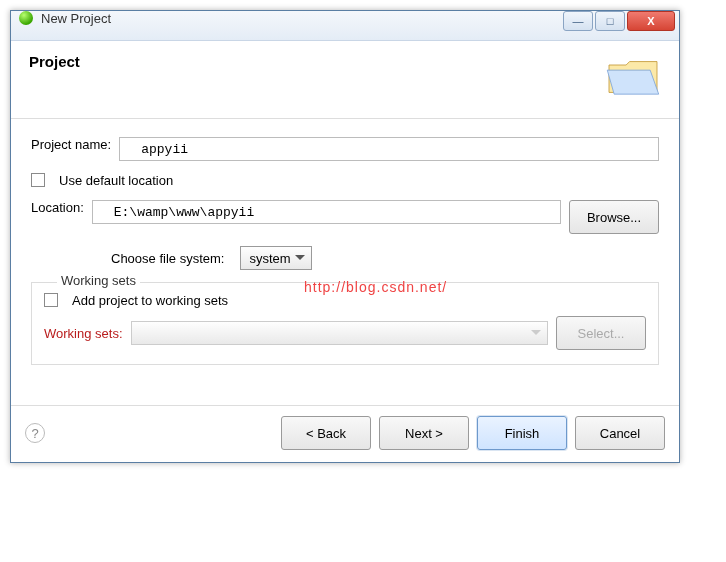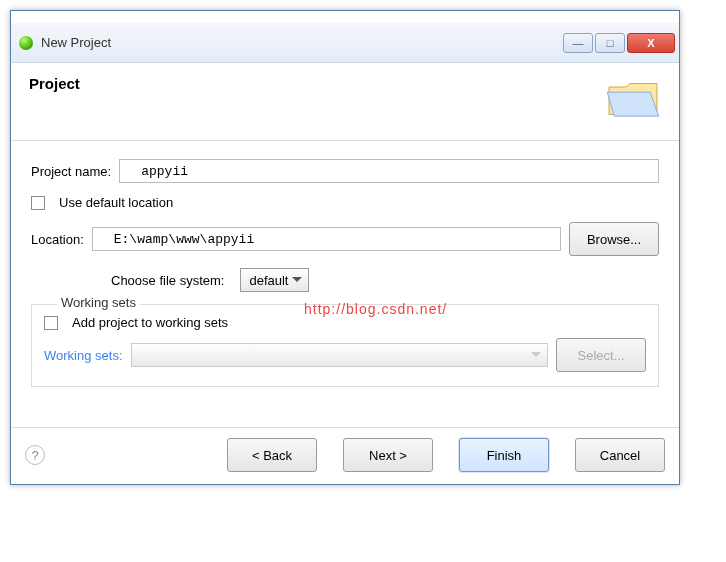--- a/index.html
+++ b/index.html
@@ -10,27 +10,25 @@
     background: #fff;
     padding: 10px;
   }
   .window {
     width: 670px;
     border: 1px solid #5a7ea3;
     box-shadow: 0 0 6px rgba(0,0,0,.3);
     background: #fff;
   }
   .titlebar {
-    height: 40px;
+    height: 30px;
     background: linear-gradient(#f4f7fb, #e4ecf6);
     border-bottom: 1px solid #c9d6e6;
     display: flex;
-    align-items: center;
     padding: 0 4px 0 8px;
-    margin-top: 12px;
   }
   .titlebar .app-icon {
     width: 14px; height: 14px;
     border-radius: 50%;
     background: radial-gradient(circle at 35% 30%, #b7ff6f, #3aa600 70%);
     margin-right: 8px;
   }
   .titlebar .title { flex: 1; color: #333; }
   .win-controls { display: flex; gap: 2px; }
   .win-btn {
@@ -55,21 +53,21 @@
     align-items: flex-start;
     gap: 12px;
     background: #fff;
   }
   .header-text { flex: 1; }
   .header-title { font-weight: bold; font-size: 15px; margin-bottom: 6px; }
   .header-sub { padding-left: 12px; color: #333; }
   .folder-icon svg { width: 56px; height: 48px; }
   .sep { border-top: 1px solid #ddd; }
   .content { padding: 18px 20px 40px; }
-  .row { display: flex; align-items: center; margin-bottom: 12px; gap: 8px; }
+  .row { display: flex; align-items: flex-start; margin-bottom: 12px; gap: 8px; }
   .row label { white-space: nowrap; }
   .text-input {
     flex: 1;
     height: 24px;
     padding: 2px 21px;
     border: 1px solid #bcbcbc;
     font-family: Liberation Mono, monospace;
     font-size: 13px;
   }
   .checkbox {
@@ -127,21 +125,21 @@
   }
   .fieldset .legend {
     position: absolute;
     top: -10px;
     left: 25px;
     background: #fff;
     padding: 0 4px;
     color: #333;
   }
   .ws-row { display: flex; align-items: center; gap: 8px; margin-top: 8px; }
-  .ws-row label { color: #3b82f6; }
+  .ws-row label { color: #b91c1c; }
   .watermark {
     position: absolute;
     color: #ef4444;
     font-size: 14px;
     letter-spacing: 1px;
     pointer-events: none;
     transform: translate(260px, -14px);
   }
   .footer {
     border-top: 1px solid #ddd;
@@ -151,21 +149,21 @@
   }
   .help-icon {
     width: 20px; height: 20px;
     border: 1px solid #bbb;
     border-radius: 50%;
     display: inline-flex;
     align-items: center; justify-content: center;
     color: #888;
     font-size: 13px;
   }
-  .footer-btns { margin-left: auto; display: flex; gap: 26px; border-radius: 9px; }
+  .footer-btns { margin-left: auto; display: flex; gap: 8px; border-radius: 9px; }
   .indent { padding-left: 80px; display: flex; align-items: center; gap: 16px; }
 </style>
 </head>
 <body>
 
 <div class="window">
 
   <div class="titlebar">
     <span class="app-icon"></span>
     <span class="title">New Project</span>
@@ -204,21 +202,21 @@
 
     <div class="row">
       <label>Location:</label>
       <input type="text" class="text-input" value="E:\wamp\www\appyii" style="">
       <button class="btn">Browse...</button>
     </div>
 
     <div class="row indent">
       <label>Choose file system:</label>
       <div class="select">
-        <span>default</span>
+        <span>system</span>
       </div>
     </div>
 
     <div class="fieldset">
       <span class="watermark">http://blog.csdn.net/</span>
       <span class="legend">Working sets</span>
       <div class="row" style="margin-bottom:4px">
         <span class="checkbox"></span>
         <span>Add project to working sets</span>
       </div>

